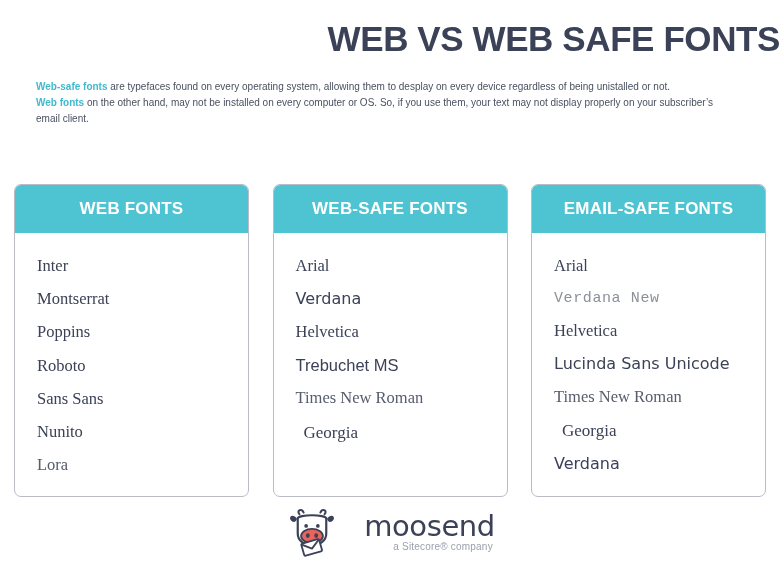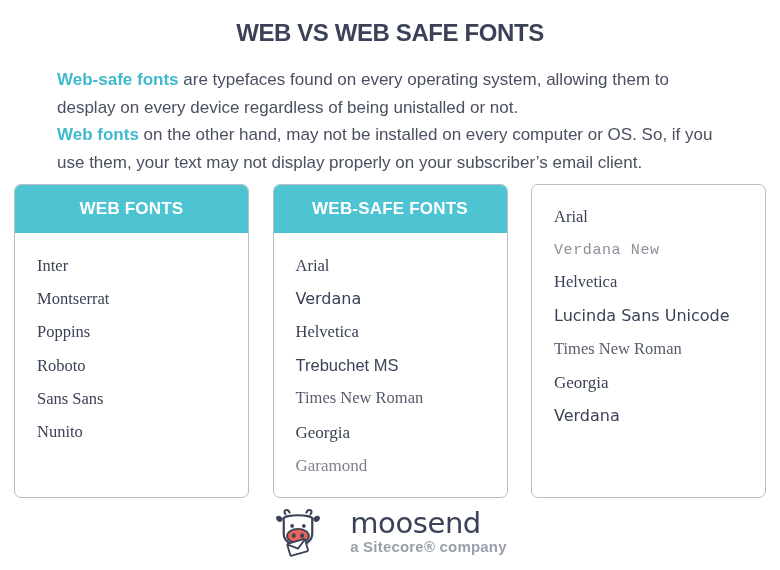--- a/index.html
+++ b/index.html
@@ -12,35 +12,35 @@
   }
   .page {
     position: relative;
     width: 780px;
     height: 570px;
     background: #ffffff;
   }
 
   
   .title {
-    text-align: center;
+    text-align: right;
     color: #3b4257;
     font-family: "Liberation Sans", sans-serif;
-    font-size: 24px;
+    font-size: 35px;
     font-weight: bold;
     letter-spacing: -0.4px;
     padding-top: 20px;
     line-height: 1.1;
   }
 
   
   .intro {
-    margin: 20px 55px 0 57px;
+    margin: 20px 55px 0 36px;
     color: #4a5060;
-    font-size: 17px;
+    font-size: 10px;
     line-height: 1.62;
   }
   .intro p { margin: 0; }
   .accent { color: #3fb9cd; font-weight: bold; }
 
   
   .cards {
     position: absolute;
     top: 184px;
     left: 14px;
@@ -71,21 +71,21 @@
   }
   .font-item {
     color: #3b4257;
     font-size: 16.5px;
     line-height: 1.0;
     padding: 8.4px 0;
     white-space: nowrap;
   }
   
   .f-sans     { font-family: Liberation Serif, serif; }
-  .f-serif    { font-family: "Liberation Serif", serif; font-size: 17px; }
+  .f-serif    { font-family: "Liberation Serif", serif; font-size: 17px; margin-left: 8px; }
   .f-mono     { font-family: "Liberation Mono", monospace; font-size: 15px; color: #8c9099; letter-spacing: 0.6px; }
   .f-serif-light { font-family: "Liberation Serif", serif; font-size: 17px; color: #7e828d; }
   .f-serif-gray  { font-family: "Liberation Serif", serif; font-size: 16.5px; color: #565c6b; }
   .f-sans-wide { font-family: "DejaVu Sans", sans-serif; font-size: 16px; }
   .f-sans-bold { font-family: "Liberation Sans", sans-serif; font-size: 16.5px; }
 
   
   .footer {
     position: absolute;
     left: 0;
@@ -111,25 +111,24 @@
     color: #3b4257;
     font-family: "DejaVu Sans", sans-serif;
     font-size: 29px;
     font-weight: normal;
     letter-spacing: -0.4px;
     line-height: 1;
   }
   .logo-tag {
     color: #9aa0ab;
     font-family: "Liberation Sans", sans-serif;
-    font-size: 15px;
+    font-size: 10px;
     letter-spacing: 0.2px;
     align-self: flex-end;
     padding-right: 2px;
-    font-weight: bold;
   }
 </style>
 </head>
 <body>
 
 <div class="page">
 
   <h1 class="title">WEB VS WEB SAFE FONTS</h1>
 
   <div class="intro">
@@ -141,37 +140,38 @@
 
     <div class="card">
       <div class="card-header">WEB FONTS</div>
       <div class="card-body">
           <div class="font-item f-sans">Inter</div>
           <div class="font-item f-sans">Montserrat</div>
           <div class="font-item f-sans">Poppins</div>
           <div class="font-item f-sans">Roboto</div>
           <div class="font-item f-sans">Sans Sans</div>
           <div class="font-item f-sans">Nunito</div>
+          <div class="font-item f-serif-gray">Lora</div>
         </div>
     </div>
 
     <div class="card">
       <div class="card-header">WEB-SAFE FONTS</div>
       <div class="card-body">
           <div class="font-item f-sans">Arial</div>
           <div class="font-item f-sans-wide">Verdana</div>
           <div class="font-item f-sans">Helvetica</div>
           <div class="font-item f-sans-bold">Trebuchet MS</div>
           <div class="font-item f-serif-gray">Times New Roman</div>
           <div class="font-item f-serif">Georgia</div>
-          <div class="font-item f-serif-light">Garamond</div>
         </div>
     </div>
 
     <div class="card">
+      <div class="card-header">EMAIL-SAFE FONTS</div>
       <div class="card-body">
           <div class="font-item f-sans">Arial</div>
           <div class="font-item f-mono">Verdana New</div>
           <div class="font-item f-sans">Helvetica</div>
           <div class="font-item f-sans-wide">Lucinda Sans Unicode</div>
           <div class="font-item f-serif-gray">Times New Roman</div>
           <div class="font-item f-serif">Georgia</div>
           <div class="font-item f-sans-wide">Verdana</div>
         </div>
     </div>

